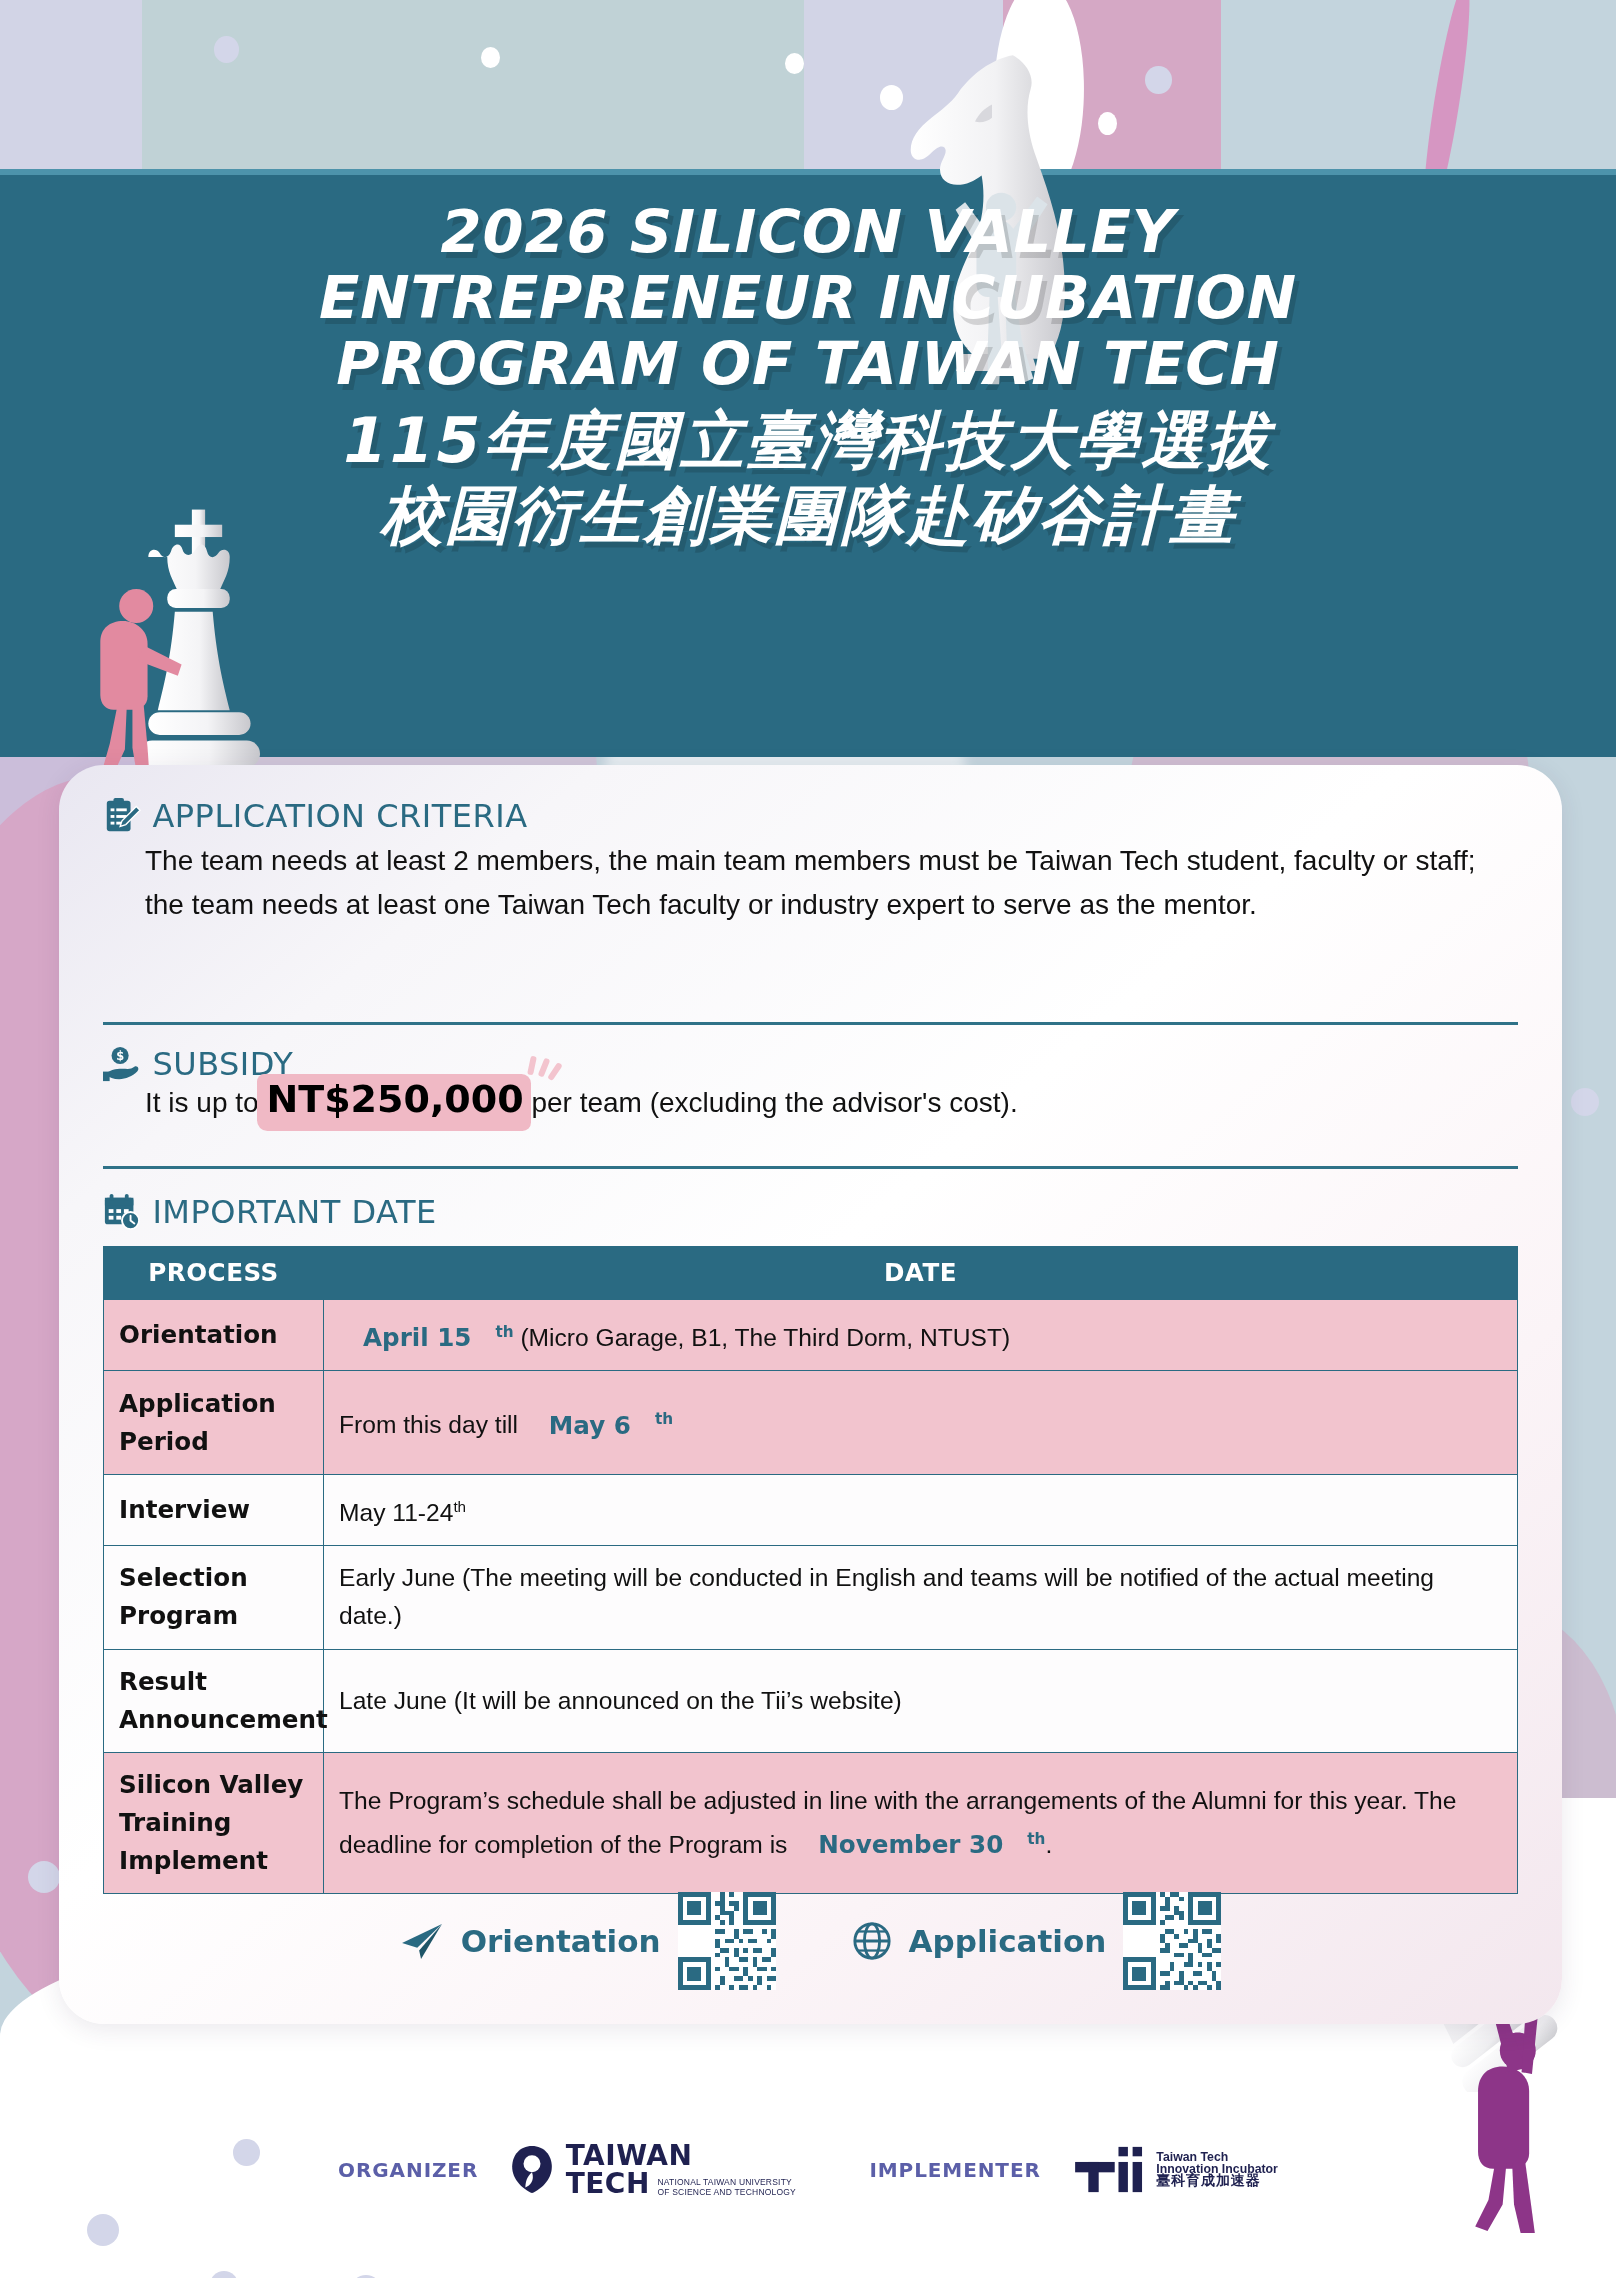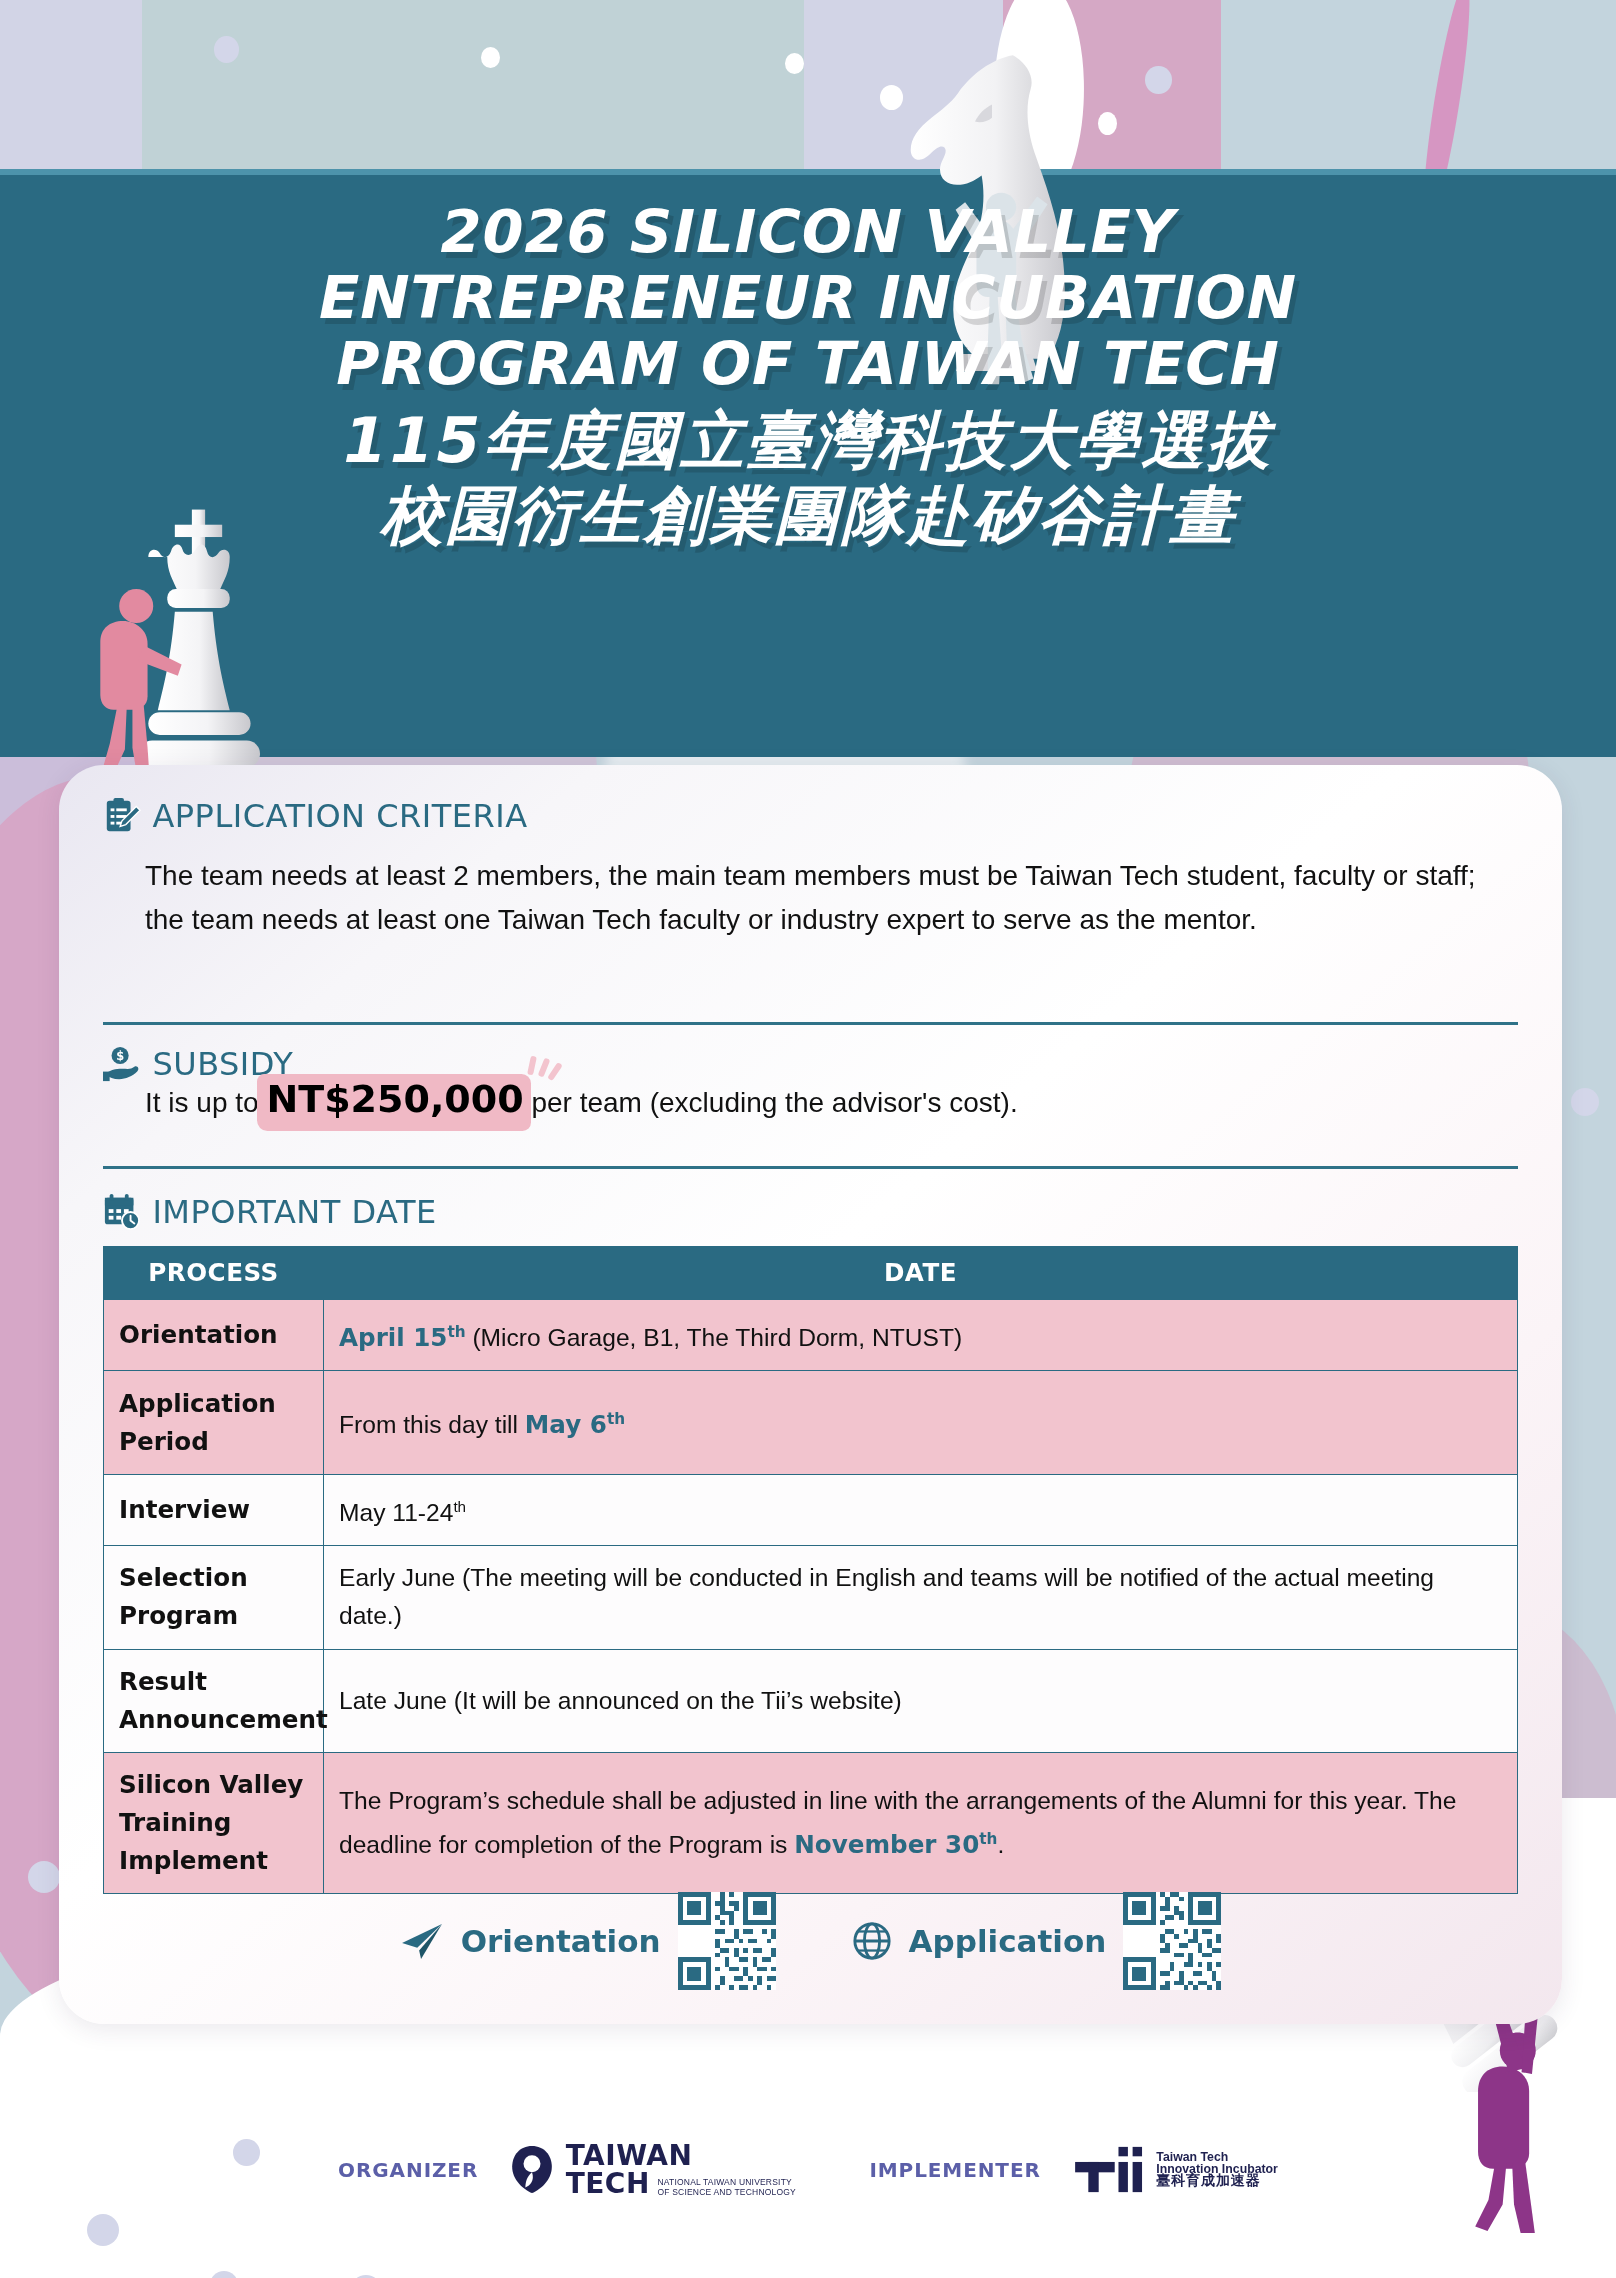--- a/index.html
+++ b/index.html
@@ -144,21 +144,21 @@
     color:#2a6a82;
     font-family:"DejaVu Sans", sans-serif;
     font-weight:400;
     font-size:32px;
     letter-spacing:0.5px;
   }
   .sec-body{
     color:#111111;
     font-size:28px;
     line-height:44px;
-    margin-top:19px;
+    margin-top:4px;
     padding-left:42px;
   }
   .divider{
     position:absolute;left:44px;right:44px;height:2.8px;background:#2f7288;
   }
 
   .hl-wrap{position:relative;display:inline-block;}
   .hl-bg{
     position:absolute;left:-9.5px;top:-3.8px;right:-7.6px;bottom:-5.7px;
     background:#f0b9c5;border-radius:7.6px 9.5px 8.5px 10.4px;
@@ -188,21 +188,21 @@
     color:#111;
     vertical-align:middle;
   }
   td.proc{
     font-family:"DejaVu Sans", sans-serif;
     font-weight:700;font-size:25.6px;line-height:34px;
     padding-left:13.2px;
   }
   tr.pinkrow td{background:#f2c4ce;}
   tr.whiterow td{background:#fdfcfd;}
-  .accent{color:#2a6a82;font-weight:700;font-family:"DejaVu Sans",sans-serif;}
+  .accent{color:#2a6a82;font-weight:700;font-family:"DejaVu Sans",sans-serif;margin-left:24px;}
   sup{font-size:.62em;}
 
   
   .qrrow{
     position:absolute;left:0;right:0;bottom:34px;
     display:flex;justify-content:center;align-items:center;gap:0;
   }
   .qrgroup{display:flex;align-items:center;gap:17px;margin:0 38px;}
   .qrlabel{
     color:#2a6a82;font-size:31px;

